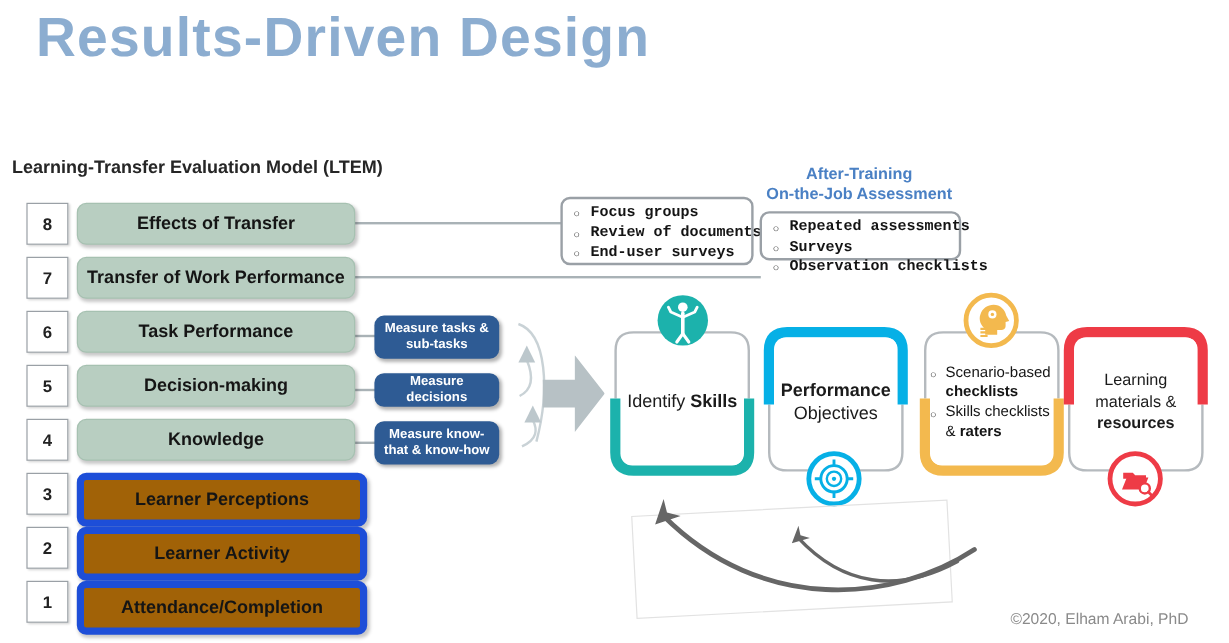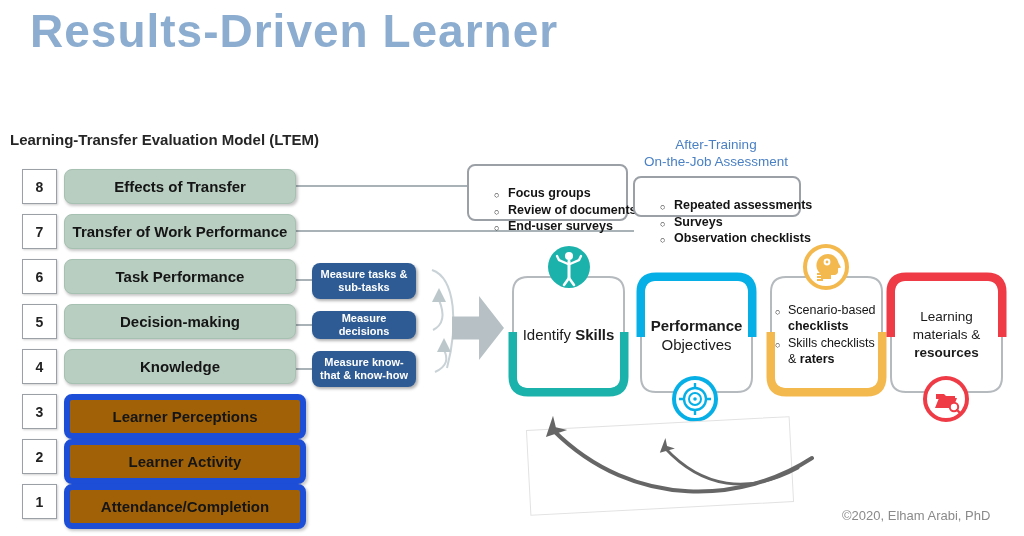--- a/index.html
+++ b/index.html
@@ -30,26 +30,26 @@
            border-radius:8px;font-size:11px;font-weight:bold;line-height:13px;
            display:flex;align-items:center;justify-content:center;text-align:center;
            padding:2px 4px;box-sizing:border-box;box-shadow:1.5px 2px 3px rgba(0,0,0,.3);}
 
   
   .hline{position:absolute;background:#a9b2b6;height:2px;}
 
   
   .bullet-box{position:absolute;background:#fff;border:2px solid #9aa0a6;border-radius:8px;
               padding:3px 8px;box-sizing:border-box;}
-  .bullet-box ul{list-style:none;margin:16px;padding:0;}
+  .bullet-box ul{list-style:none;margin:0;padding:0;font-family:Liberation Mono, monospace;}
   .bullet-box li{position:relative;padding-left:15px;font-size:12.5px;font-weight:600;
                  line-height:16.5px;color:#141414;white-space:nowrap;}
   .bullet-box li::before{content:"○";position:absolute;left:1px;top:2px;font-size:9px;color:#141414;}
 
-  .blue-label{position:absolute;text-align:center;color:#4a80c4;font-weight:normal;
+  .blue-label{position:absolute;text-align:center;color:#4a80c4;font-weight:bold;
               font-size:13.5px;line-height:17px;}
 
   
   .big-arrow{position:absolute;left:452px;top:296px;width:52px;height:64px;background:#b7c1c5;
              clip-path:polygon(0 32%,52% 32%,52% 0,100% 50%,52% 100%,52% 68%,0 68%);}
 
   
   .flow-box{position:absolute;top:272px;width:121px;height:125px;}
   .flow-box .border-svg{position:absolute;left:0;top:0;}
   .flow-box .gray{fill:none;stroke:#b5babe;stroke-width:2px;}
@@ -73,21 +73,21 @@
   
   .sketch-frame{position:absolute;left:528px;top:423px;width:262px;height:84px;
                 border:1px solid #e2e2e2;transform:rotate(-3deg);}
   .copyright{position:absolute;left:842px;top:508px;font-size:13px;color:#8a8a8a;}
 </style>
 </head>
 <body>
 
 <div class="canvas">
 
-  <div class="title">Results-Driven Learner</div>
+  <div class="title">Results-Driven Design</div>
   <div class="ltem">Learning-Transfer Evaluation Model (LTEM)</div>
 
   <div class="hline" style="left:291px;top:185px;width:177px;"></div>
   <div class="hline" style="left:291px;top:230px;width:343px;"></div>
   <div class="hline" style="left:291px;top:279px;width:22px;"></div>
   <div class="hline" style="left:291px;top:324px;width:22px;"></div>
   <div class="hline" style="left:291px;top:368px;width:22px;"></div>
 
   <div class="level-row" style="top:169px;">
     <div class="num">8</div>

